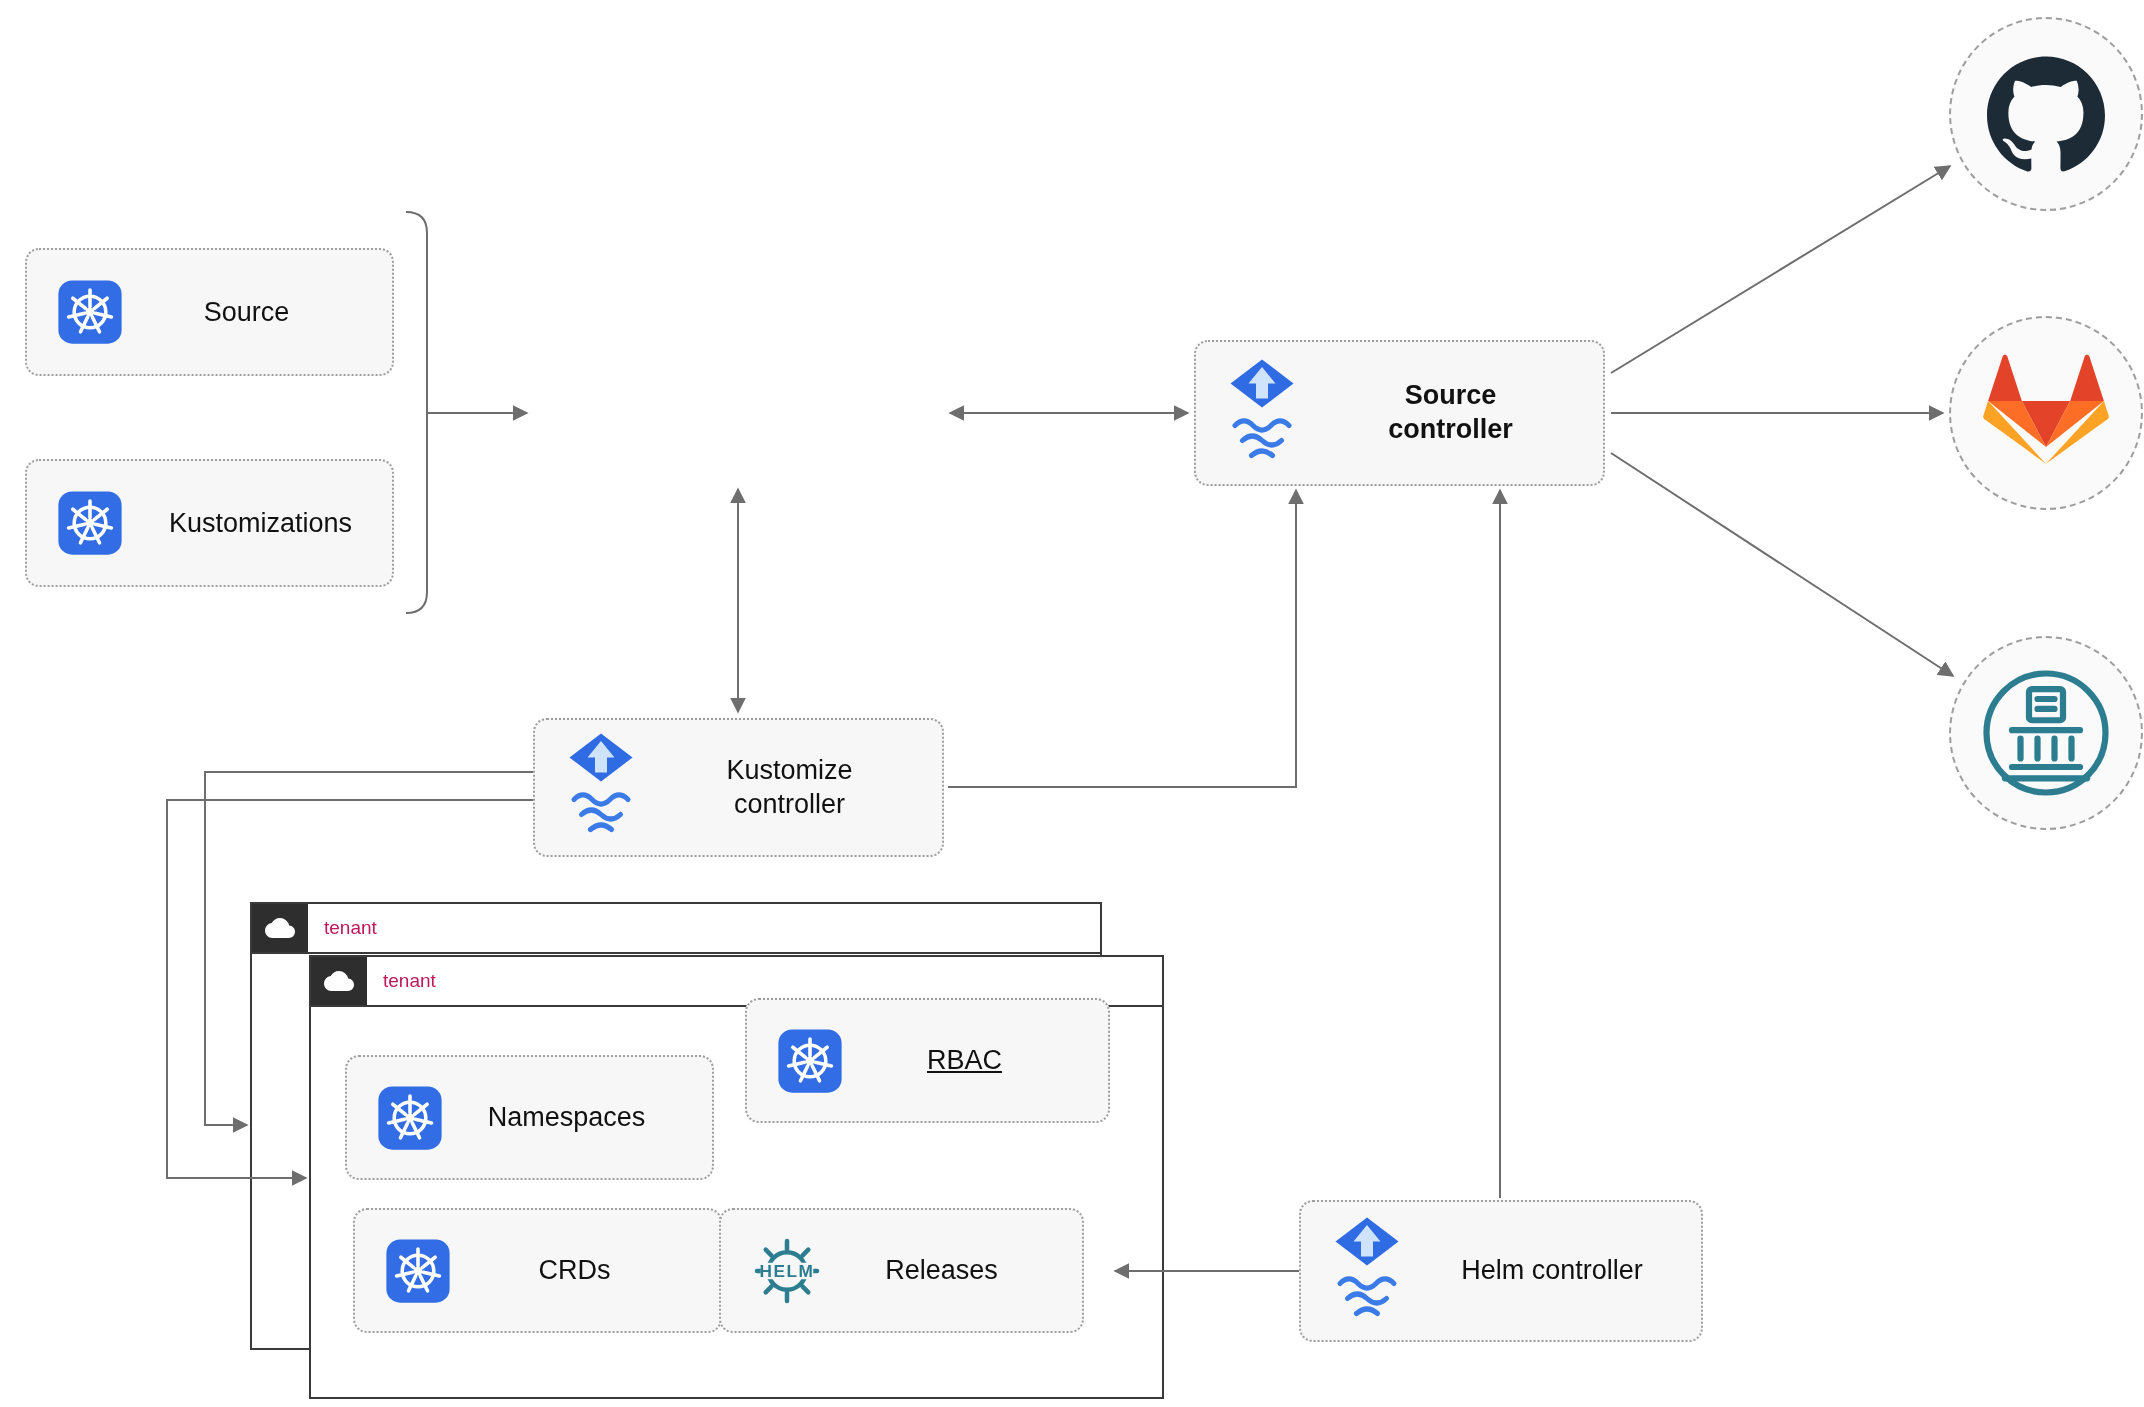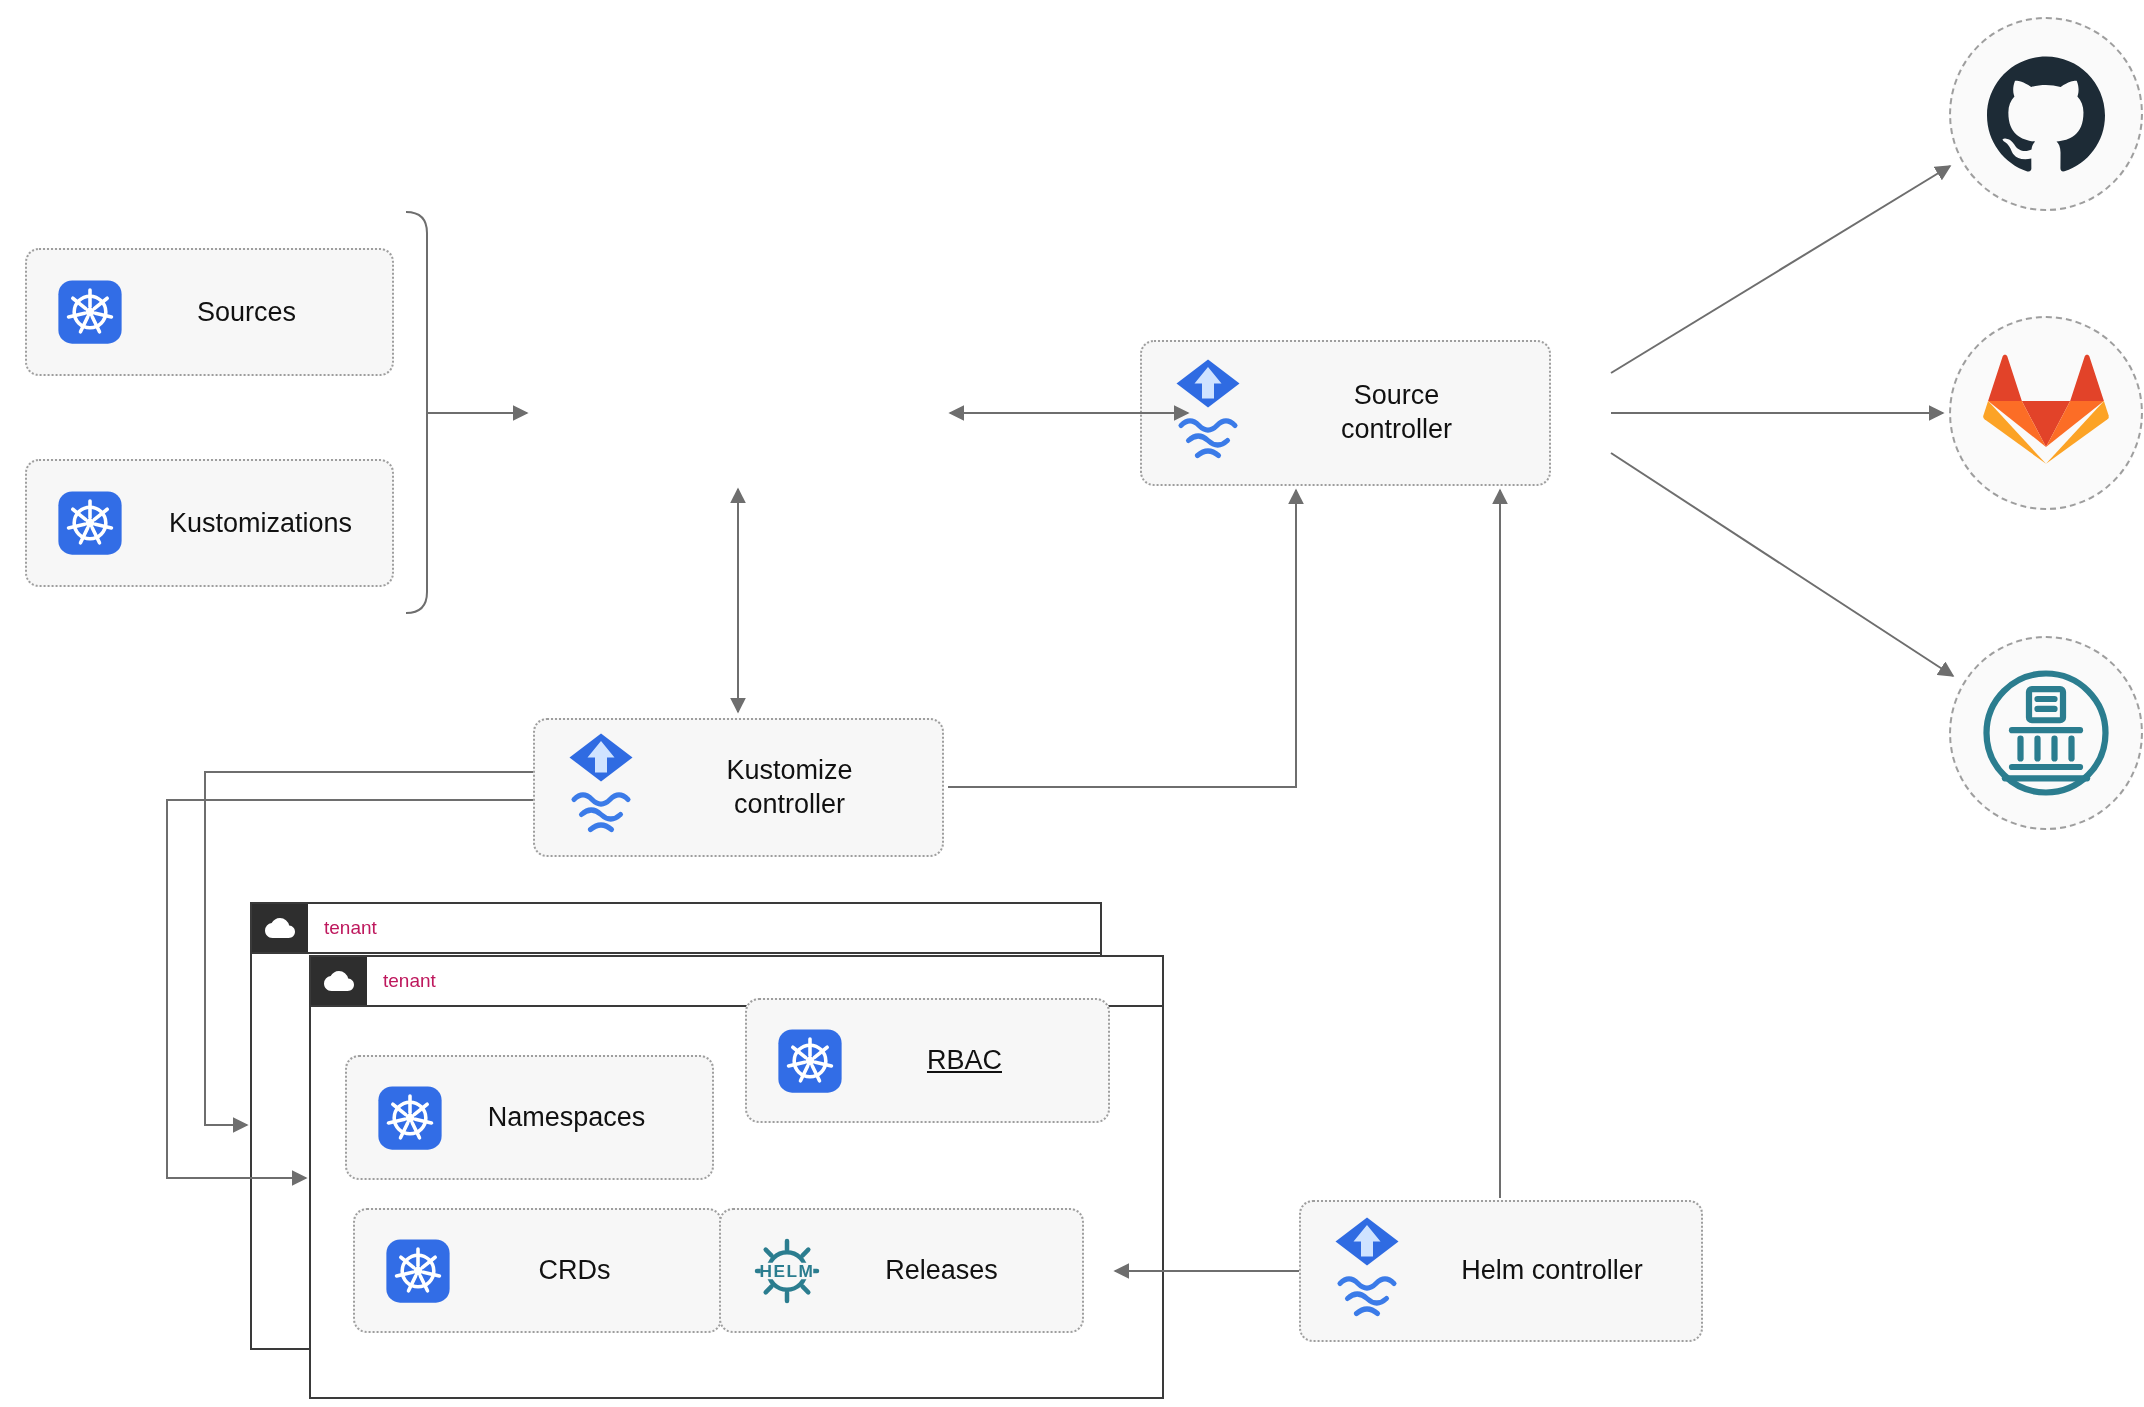--- a/index.html
+++ b/index.html
@@ -148,34 +148,34 @@
       <span class="tenant-label">tenant</span>
     </div>
   </div>
 
   <div class="box" style="left:25px;top:248px;width:369px;height:128px;">
     <span class="node-icon">
         <svg class="ic-48">
           <use href="#sym-k8s"></use>
         </svg>
       </span>
-    <span class="lbl-flex">Sources</span>
+    <span class="lbl-flex">Source</span>
   </div>
 
   <div class="box" style="left:25px;top:459px;width:369px;height:128px;gap:28px;">
     <span class="node-icon">
         <svg class="ic-48">
           <use href="#sym-k8s"></use>
         </svg>
       </span>
     <span class="lbl-flex">Kustomizations</span>
   </div>
 
 
-  <div class="box" style="left:1140px;top:340px;width:411px;height:146px;">
+  <div class="box" style="left:1194px;top:340px;width:411px;height:146px;font-weight:bold;">
     <span class="node-icon">
         <svg class="ic-flux">
           <use href="#sym-flux"></use>
         </svg>
       </span>
     <span class="lbl-wrap">Source controller</span>
   </div>
 
   <div class="box" style="left:533px;top:718px;width:411px;height:139px;">
     <span class="node-icon">

